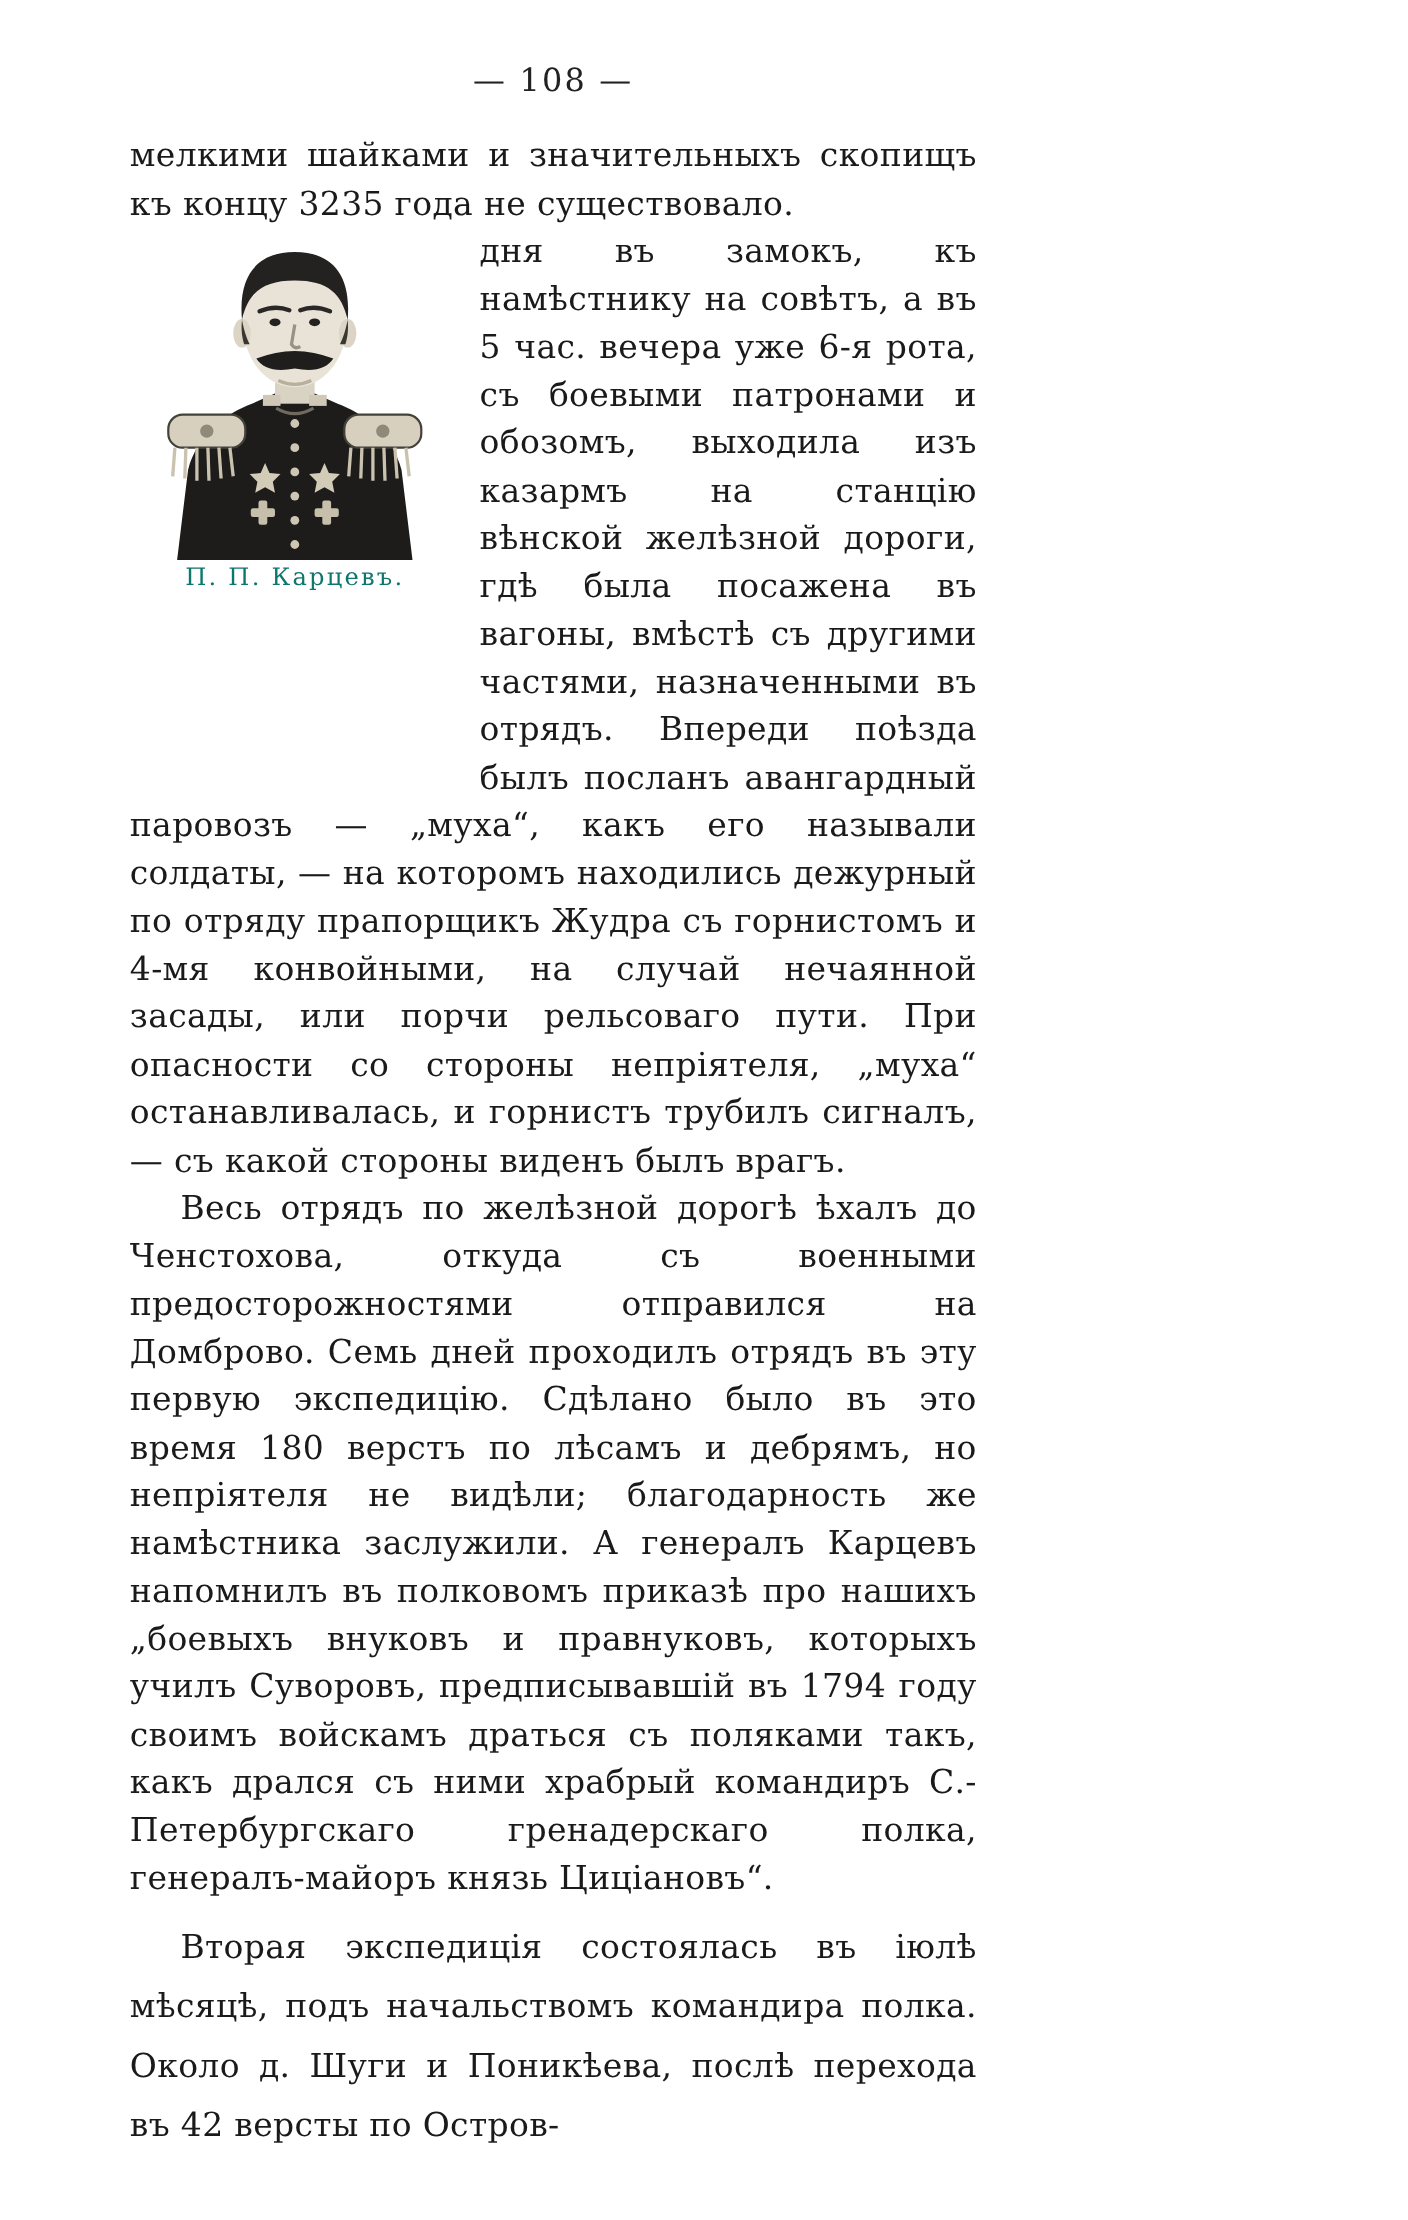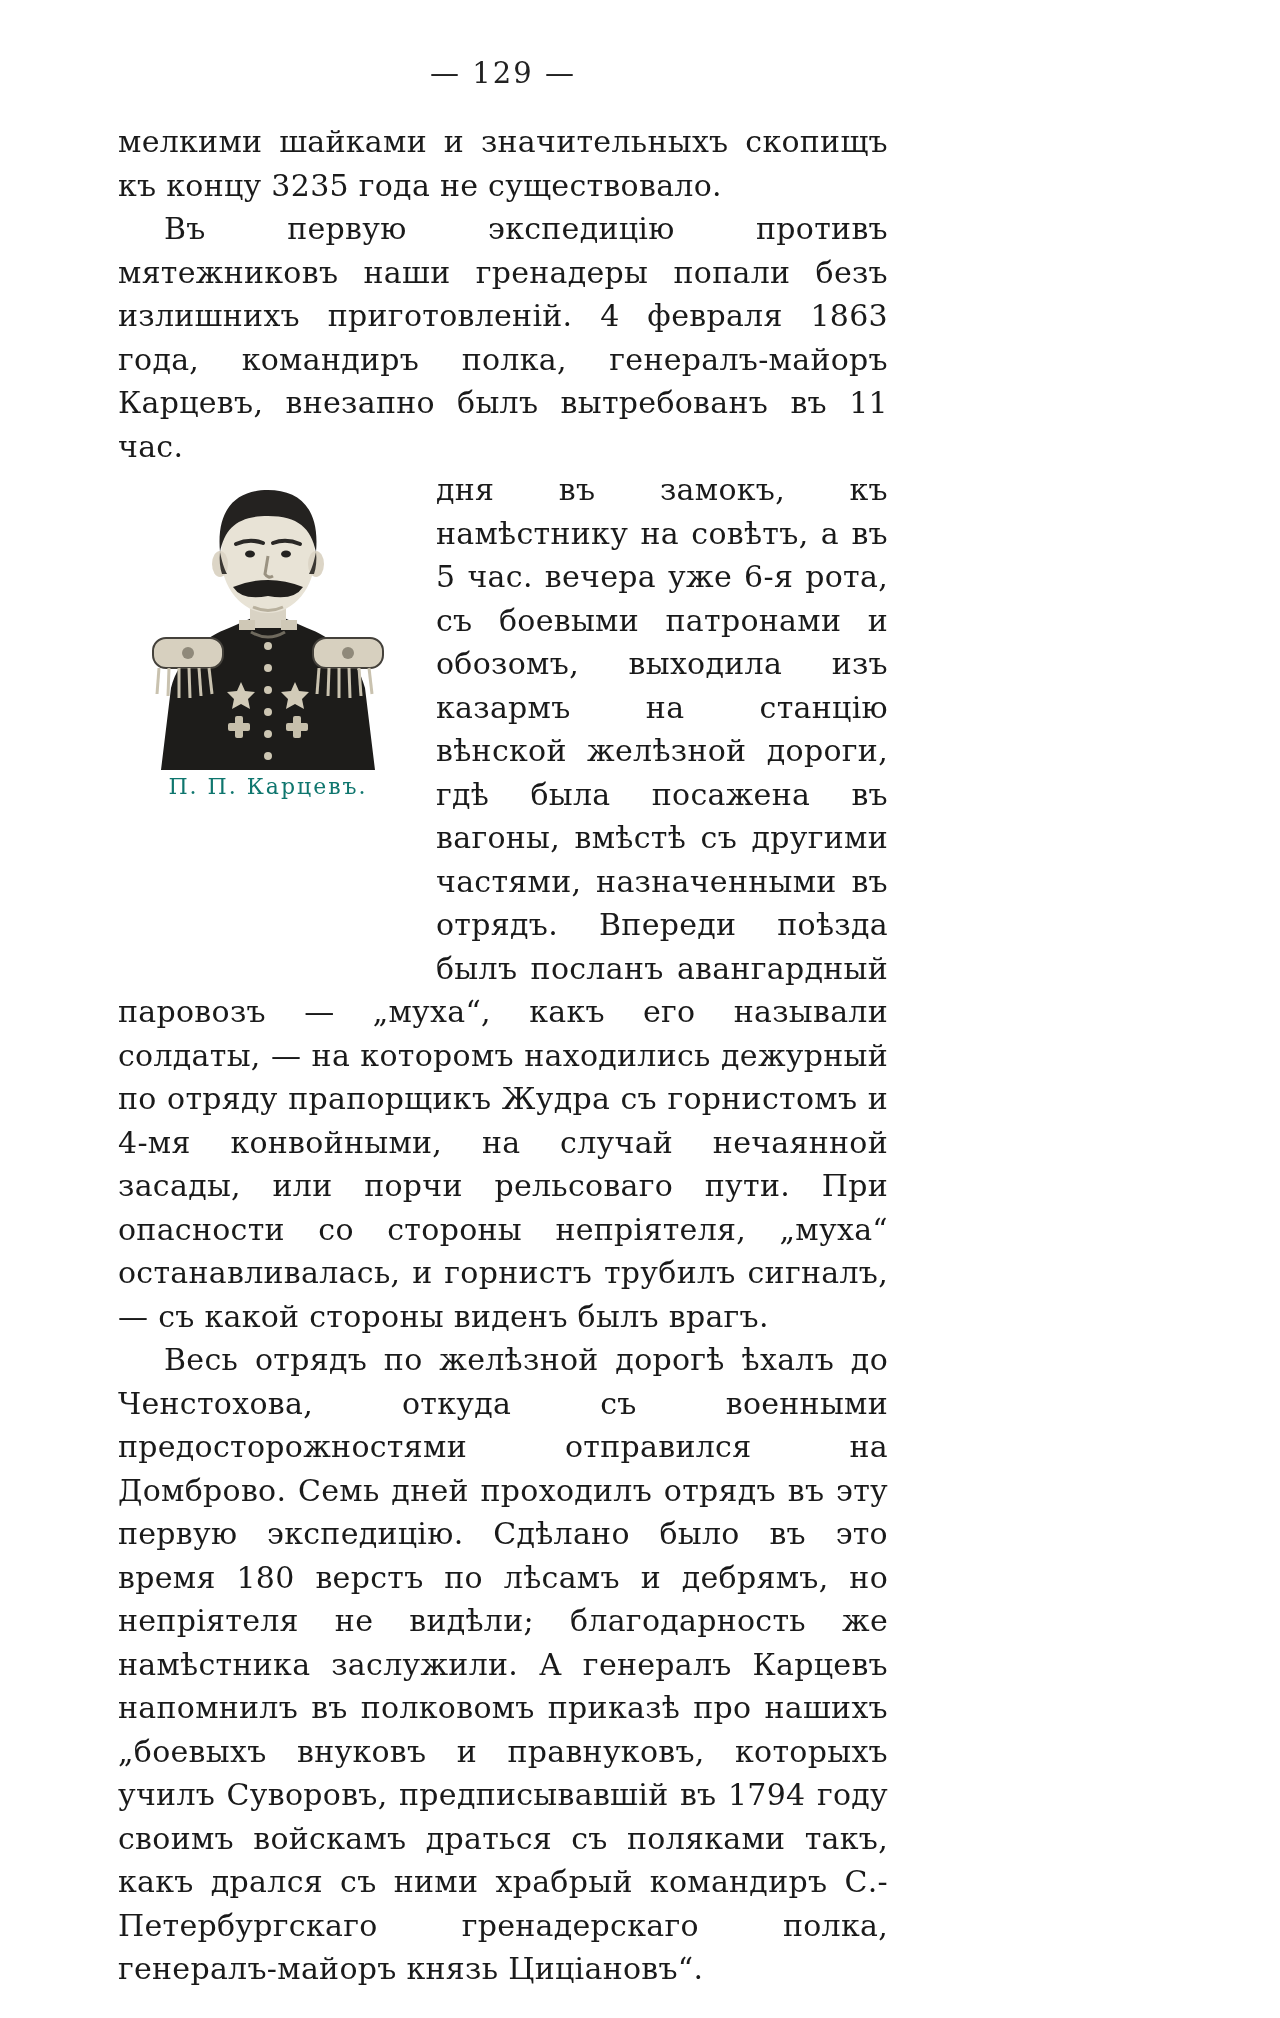--- a/index.html
+++ b/index.html
@@ -63,27 +63,26 @@
     letter-spacing: 2px;
     text-align: center;
     color: #0f766e;
   }
 </style>
 </head>
 <body>
 
 <div class="page">
 
-  <div class="page-number">— 129 —</div>
+  <div class="page-number">— 108 —</div>
 
   <div class="text-block">
 
     <p><span>мелкими шайками и значительныхъ скопищъ къ концу 3235 года не существовало.</span></p>
 
-    <p class="indent"><span>Въ первую экспедицію противъ мятежниковъ наши гренадеры попали безъ излишнихъ приготовленій. 4 февраля 1863 года, командиръ полка, генералъ-майоръ Карцевъ, внезапно былъ вытребованъ въ 11 час.</span></p>
 
     <div class="figure">
       <svg width="290" height="300" viewBox="0 0 290 300" role="img" aria-label="portrait">
 
         <path d="M38 300 L48 218 C56 186 84 166 106 158 L131 147 L159 147 L184 158 C206 166 234 186 242 218 L252 300 Z" fill="#1d1c1a"></path>
 
         <rect x="127" y="122" width="36" height="36" fill="#d9d3c4"></rect>
 
         <ellipse cx="145" cy="86" rx="47" ry="57" fill="#e8e3d6"></ellipse>
 

